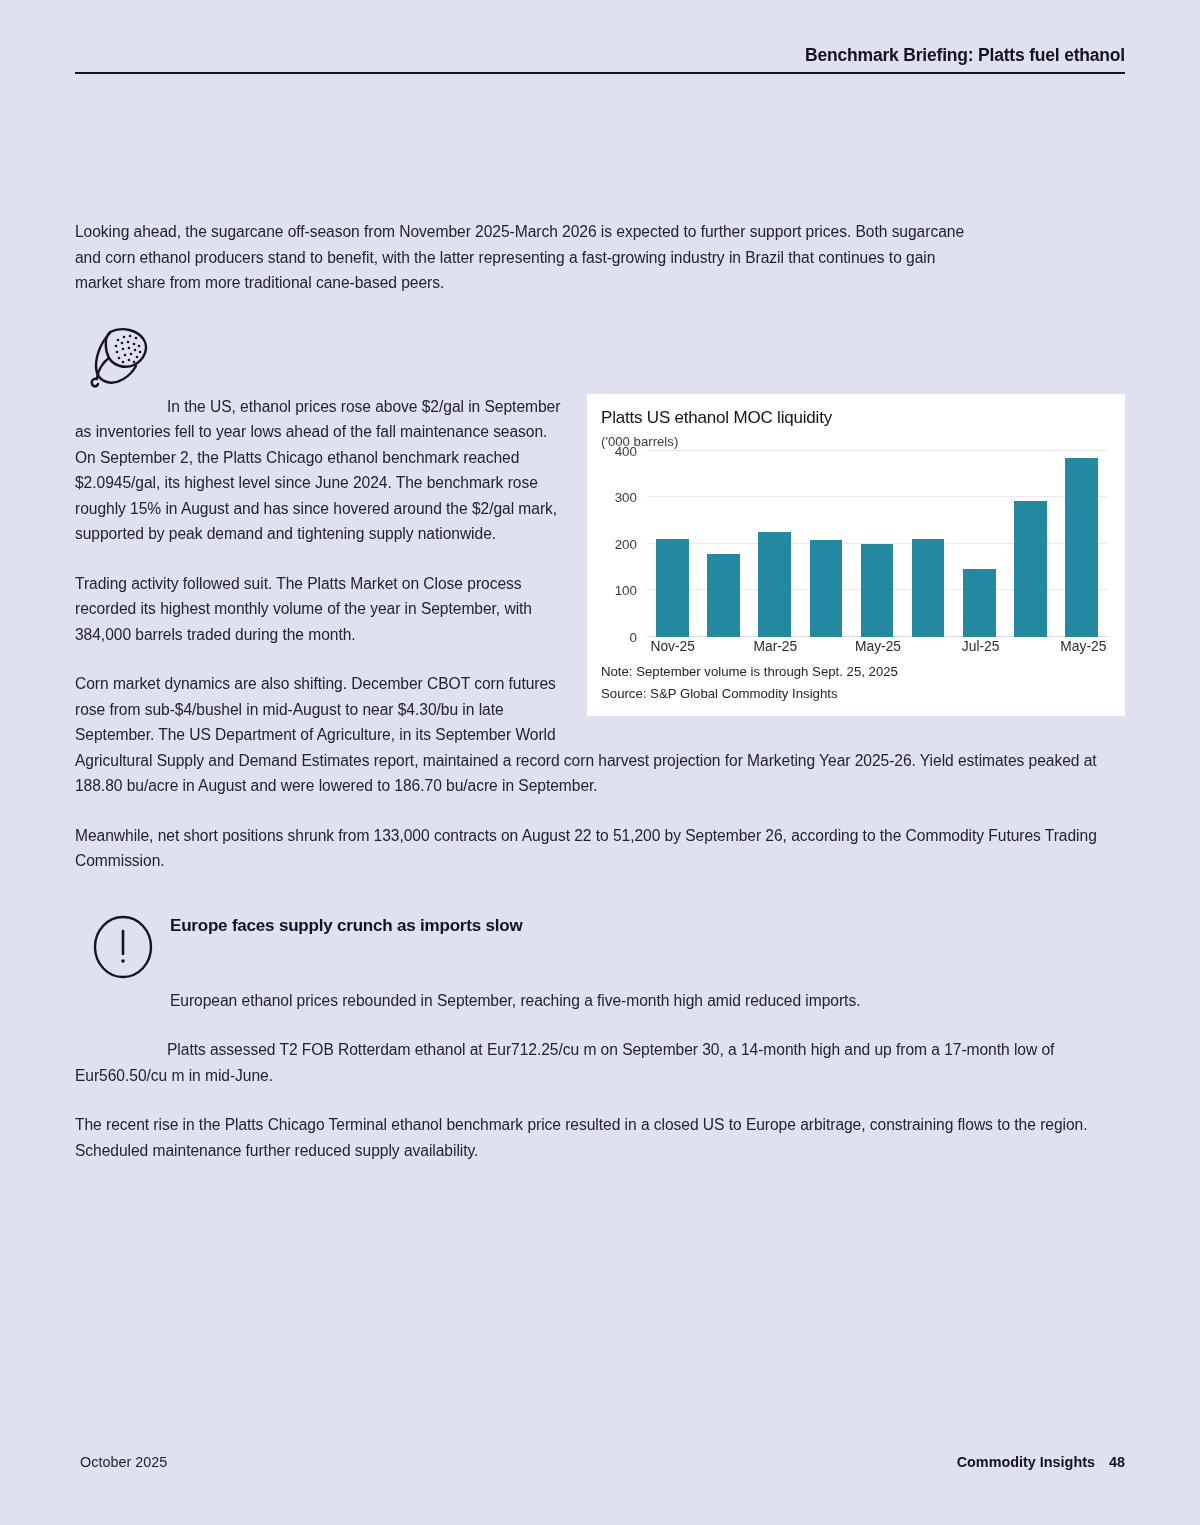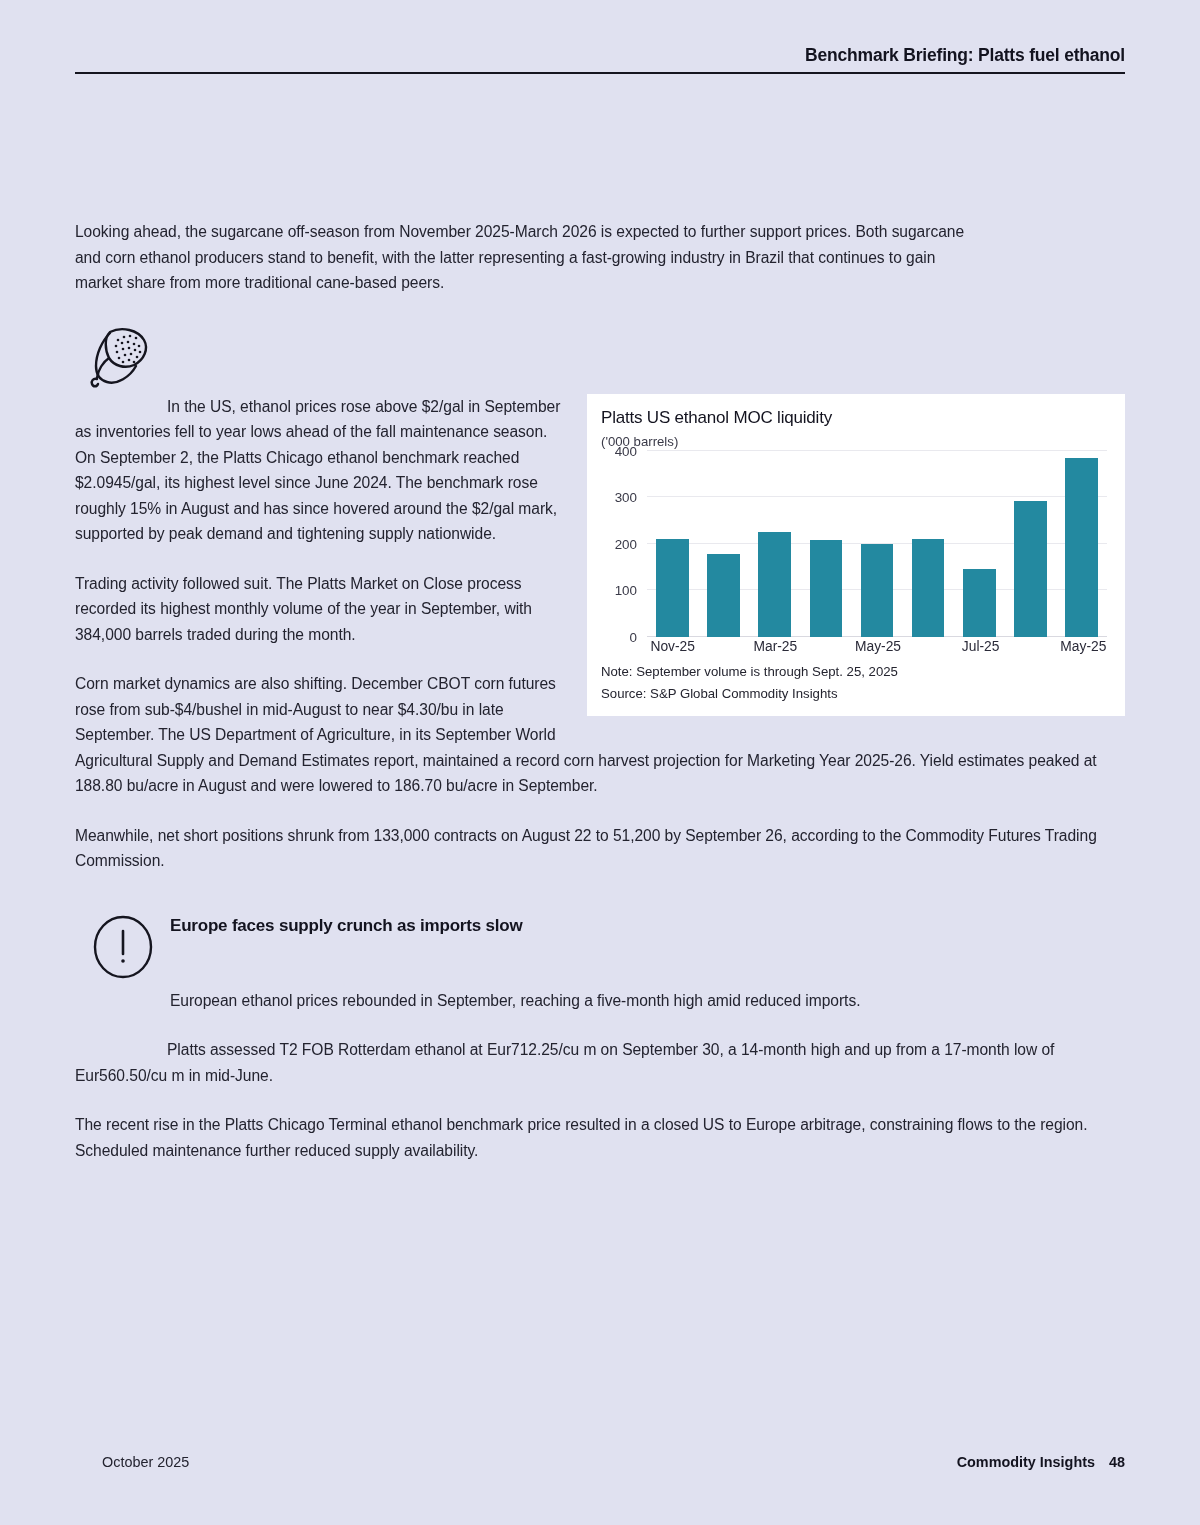--- a/index.html
+++ b/index.html
@@ -190,21 +190,21 @@
   .chart-note {
     font-size: 13.2px;
     line-height: 18.5px;
     color: #24242f;
     margin-top: 4px;
   }
 
   
   .footer {
     position: absolute;
-    left: 102px;
+    left: 80px;
     right: 75px;
     bottom: 55px;
     display: flex;
     justify-content: space-between;
     align-items: baseline;
     font-size: 14.4px;
     color: #23232f;
   }
   .footer-right {
     font-weight: bold;

